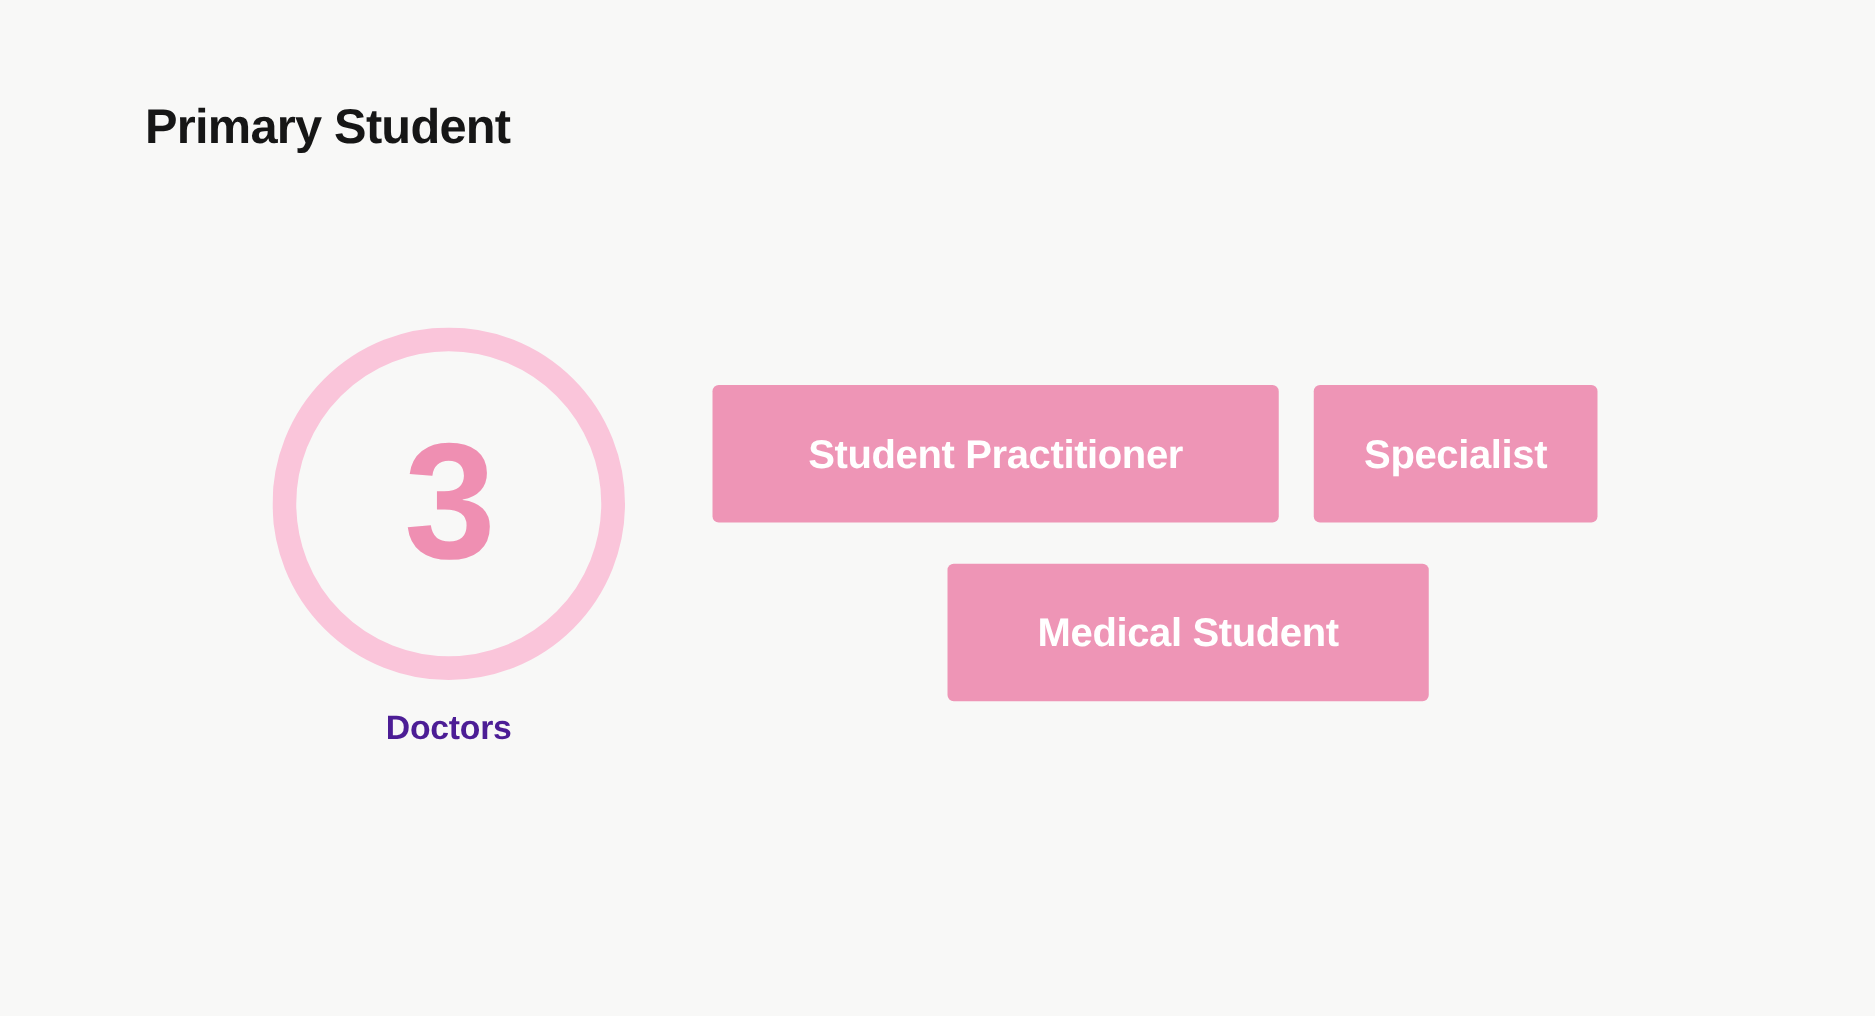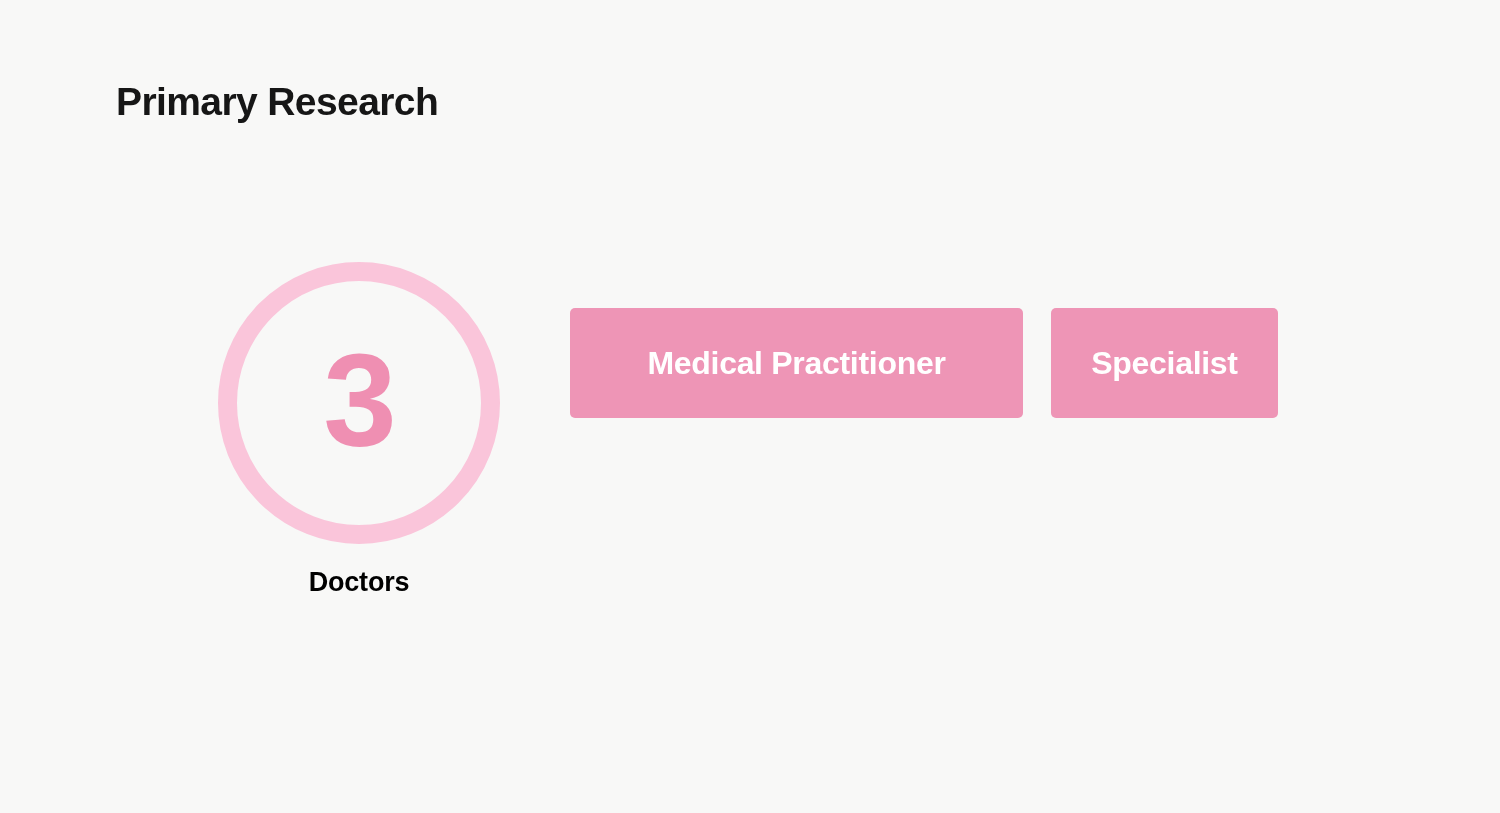--- a/index.html
+++ b/index.html
@@ -66,21 +66,21 @@
     line-height: 1;
     padding-bottom: 4px;
     box-sizing: border-box;
   }
   .stat-label {
     width: 282px;
     text-align: center;
     margin-top: 23px;
     font-size: 27px;
     font-weight: bold;
-    color: #000000;
+    color: #4c1d95;
     letter-spacing: -0.2px;
     line-height: 30px;
   }
 
   
   .cat-box {
     position: absolute;
     background: #ee95b6;
     border-radius: 5px;
     display: flex;
@@ -100,34 +100,37 @@
 
   .cat-box.pos-0 { left: 570px; top: 308px; width: 453px; height: 110px; }
   .cat-box.pos-1 { left: 1051px; top: 308px; width: 227px; height: 110px; }
   .cat-box.pos-2 { left: 758px; top: 451px; width: 385px; height: 110px; }
 </style>
 </head>
 <body>
 
 <div id="page-root">
 
-  <div class="page-title">Primary Research</div>
+  <div class="page-title">Primary Student</div>
 
   <div class="stat-group">
     <div class="stat-ring-wrap">
       <svg class="stat-ring-svg" viewBox="0 0 282 282">
         <circle cx="141" cy="141" r="131.5" fill="none" stroke="#fac5da" stroke-width="19"></circle>
       </svg>
       <div class="stat-value">3</div>
     </div>
     <div class="stat-label">Doctors</div>
   </div>
 
   <div class="cat-box pos-0">
-    <span class="cat-box-label">Medical Practitioner</span>
+    <span class="cat-box-label">Student Practitioner</span>
   </div>
 
   <div class="cat-box pos-1">
     <span class="cat-box-label">Specialist</span>
   </div>
 
+  <div class="cat-box pos-2">
+    <span class="cat-box-label">Medical Student</span>
+  </div>
 
 </div>
 
 </body></html>

